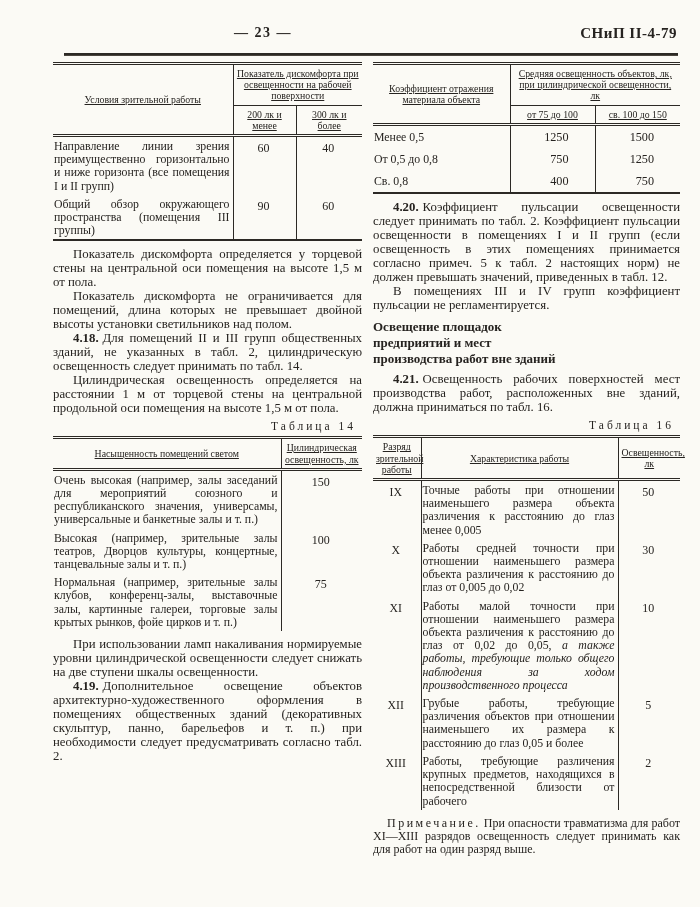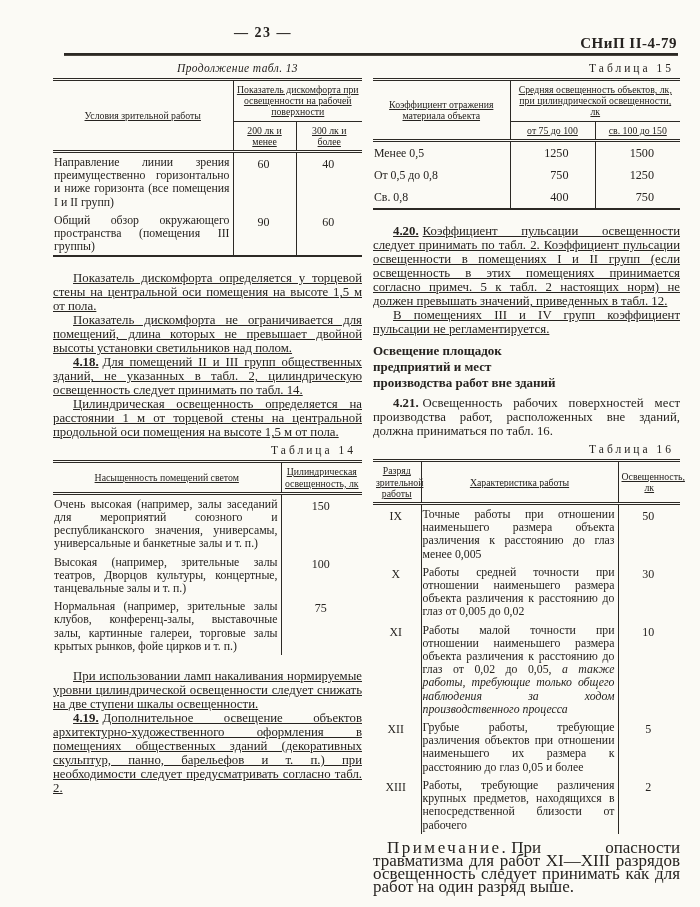--- a/index.html
+++ b/index.html
@@ -4,21 +4,21 @@
 <style>
   * { margin:0; padding:0; box-sizing:border-box; }
   html,body { background:#9a9a9a; }
   .page {
     position:relative; width:700px; height:907px; margin:0 auto;
     background:#fbfaf5; color:#262320; overflow:hidden;
     font-family:"Liberation Serif","DejaVu Serif",serif;
   }
   
   .page-num { position:absolute; top:25px; left:234px; font-size:14px; font-weight:bold; letter-spacing:1.5px; }
-  .doc-code { position:absolute; top:35px; right:23px; font-size:15px; font-weight:bold; letter-spacing:.5px; }
+  .doc-code { position:absolute; top:25px; right:23px; font-size:15px; font-weight:bold; letter-spacing:.5px; }
   .head-rule { position:absolute; top:53px; left:64px; width:614px; height:3px;
                border-top:2px solid #2c2925; border-bottom:1px solid #4a453e; }
   
   .col { position:absolute; top:62px; font-size:12.8px; line-height:14px; text-align:justify; }
   .col-left  { left:53px;  width:309px; }
   .col-right { left:373px; width:307px; }
   
   .caption { display:block; text-align:right; font-size:11.5px; line-height:13px; margin-bottom:3px; }
   .caption.italic { font-style:italic; padding-right:64px; letter-spacing:.4px; }
   .caption.spaced { letter-spacing:3px; padding-right:6px; }
@@ -30,43 +30,42 @@
             vertical-align:middle; padding:3px 3px;text-decoration:underline; }
   .tbl th.hb { border-bottom:1px solid #2c2925; }
   .tbl .vl { border-left:1px solid #2c2925; }
   .tbl td { font-size:11.8px; line-height:13.2px; vertical-align:top; padding:3px 3px 2px 1px; }
   .tbl td.lbl { text-align:justify; }
   .tbl td.val { text-align:center; font-size:12px; padding-top:5px; }
   .tbl td.valr { text-align:right; font-size:12.2px; padding-right:26px; }
   .t15 td { padding-top:4px; padding-bottom:4px; line-height:14.2px; }
   .t16 td.grade { text-align:center; font-size:11.8px; padding-top:5px; }
   
-  .paras { margin-top:14px;text-decoration:underline; }
+  .paras { margin-top:6px; }
   p.para { text-indent:20px; }
   .num { font-weight:bold; margin-right:4px; }
   .num:empty { display:none; margin:0; }
   .it { font-style:italic; }
   .sec-head { font-weight:bold; font-size:13px; line-height:16px; text-align:left;
               width:200px; margin:7px 0 5px; }
   .tbl-block { margin-top:5px; }
-  .note { margin-top:7px; font-size:17px; line-height:13px; text-indent:14px; text-align:justify; }
+  .note { margin-top:7px; font-size:12px; line-height:13px; text-indent:14px; text-align:justify; }
   .note-label { letter-spacing:2.5px; margin-right:3px; }
 </style>
 </head>
 <body>
 
 <div class="page">
 
   <div class="page-num">— 23 —</div>
   <div class="doc-code">СНиП II-4-79</div>
   <div class="head-rule"></div>
 
   <div class="col col-left">
 
-    <span class="caption italic">Продолжение табл. 13</span>
 
     <table class="tbl closed t13">
       <colgroup>
           <col style="width:180px">
           <col style="width:63px">
           <col style="width:66px">
         </colgroup>
       <thead>
         <tr>
           <th rowspan="2">Условия зрительной работы</th>
@@ -129,21 +128,20 @@
     </div>
 
     <div class="paras">
       <p class="para"><span>При использовании ламп накаливания нормируемые уровни цилиндрической освещенности следует снижать на две ступени шкалы освещенности.</span></p>
       <p class="para"><span class="num">4.19.</span><span>Дополнительное освещение объектов архитектурно-художественного оформления в помещениях общественных зданий (декоративных скульптур, панно, барельефов и т. п.) при необходимости следует предусматривать согласно табл. 2.</span></p>
     </div>
   </div>
 
   <div class="col col-right">
 
-    <span class="caption spaced">Таблица 15</span>
 
     <table class="tbl closed t15">
       <colgroup>
           <col style="width:137px">
           <col style="width:85px">
           <col style="width:85px">
         </colgroup>
       <thead>
         <tr>
           <th rowspan="2">Коэффициент отражения материала объекта</th>

